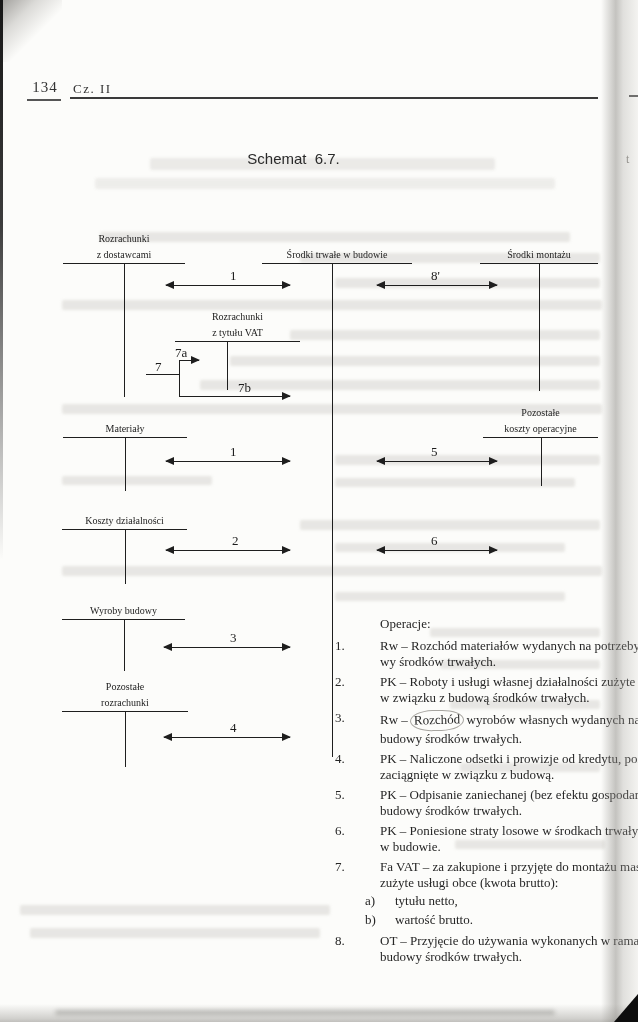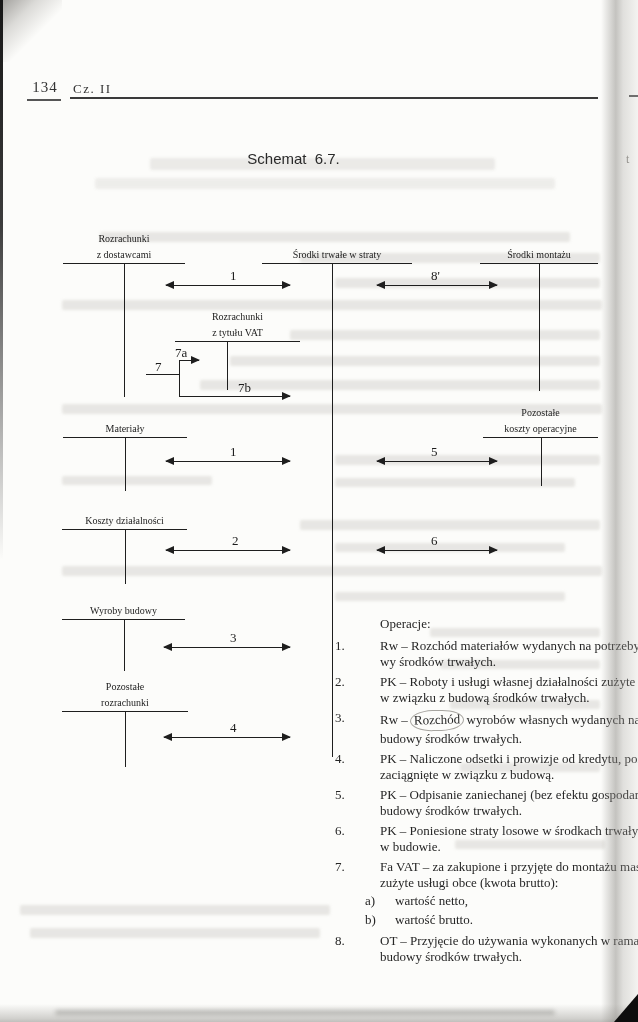--- a/index.html
+++ b/index.html
@@ -105,21 +105,21 @@
   <div class="abs schema-label" style="left:0;top:150px">Schemat 6.7.</div>
 
   <div class="acct" style="left:63px;top:231px;width:122px">
     <div class="acct-title">Rozrachunki
 z dostawcami</div>
     <div class="acct-hline"></div>
     <div class="acct-vline" style="top:32px;height:134px"></div>
   </div>
 
   <div class="acct" style="left:262px;top:247px;width:150px">
-    <div class="acct-title">Środki trwałe w straty</div>
+    <div class="acct-title">Środki trwałe w budowie</div>
     <div class="acct-hline"></div>
     <div class="acct-vline" style="top:16px;height:494px;left:70px"></div>
   </div>
 
   <div class="acct" style="left:480px;top:247px;width:118px">
     <div class="acct-title">Środki montażu</div>
     <div class="acct-hline"></div>
     <div class="acct-vline" style="top:16px;height:128px"></div>
   </div>
 
@@ -234,21 +234,21 @@
 w budowie.</span>
     </div>
 
     <div class="op-item" style="margin-bottom:3px">
       <span class="op-no">7.</span>
       <span class="op-text">Fa VAT – za zakupione i przyjęte do montażu maszyny,
 zużyte usługi obce (kwota brutto):</span>
     </div>
     <div class="op-sub">
       <span class="sub-no">a)</span>
-      <span class="op-text">wartość netto,</span>
+      <span class="op-text">tytułu netto,</span>
     </div>
     <div class="op-sub" style="margin-bottom:6px">
       <span class="sub-no">b)</span>
       <span class="op-text">wartość brutto.</span>
     </div>
 
     <div class="op-item">
       <span class="op-no">8.</span>
       <span class="op-text">OT – Przyjęcie do używania wykonanych w ramach
 budowy środków trwałych.</span>

